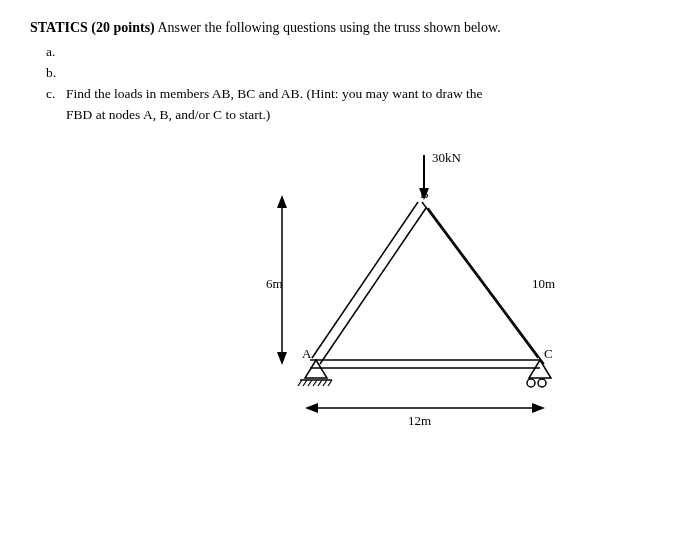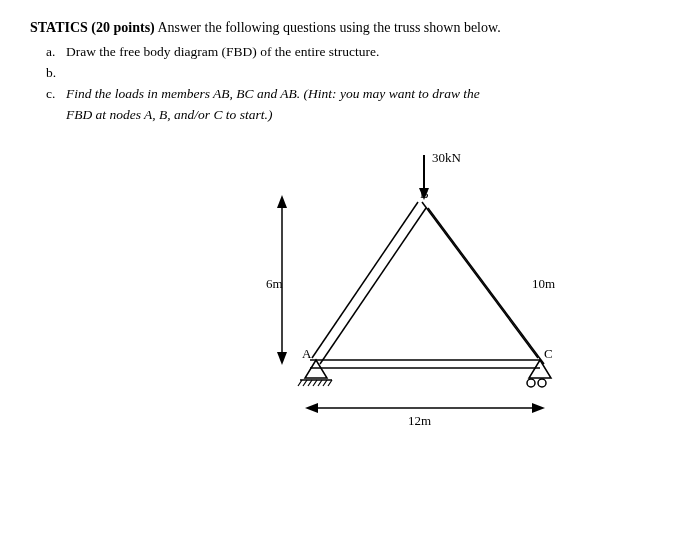--- a/index.html
+++ b/index.html
@@ -57,28 +57,27 @@
 
 <div class="page">
 
   <div class="header">
     <span class="header-title">STATICS  (20 points)</span><span> Answer the following questions using the truss shown below.</span>
   </div>
 
   <div class="questions">
     <div class="question-item">
       <span class="q-label">a.</span>
-      <span class="q-text">Draw the free body diagram (FBD) of the entire structure.</span>
     </div>
     <div class="question-item">
       <span class="q-label">b.</span>
     </div>
     <div class="question-item">
       <span class="q-label">c.</span>
-      <span class="q-text" style="max-width: 520px; display: inline-block; font-style: italic;">Find the loads in members AB, BC and AB. (Hint: you may want to draw the FBD at nodes A, B, and/or C to start.)</span>
+      <span class="q-text" style="max-width: 520px; display: inline-block;">Find the loads in members AB, BC and AB. (Hint: you may want to draw the FBD at nodes A, B, and/or C to start.)</span>
     </div>
   </div>
 
   <div class="diagram-area">
     <svg class="truss" width="340" height="300" viewBox="0 0 340 300">
 
       <line x1="62" y1="218" x2="168" y2="62" stroke="#000" stroke-width="1.5"></line>
       <line x1="70" y1="224" x2="176" y2="68" stroke="#000" stroke-width="1.5"></line>
 
       <line x1="172" y1="62" x2="288" y2="218" stroke="#000" stroke-width="1.5"></line>

